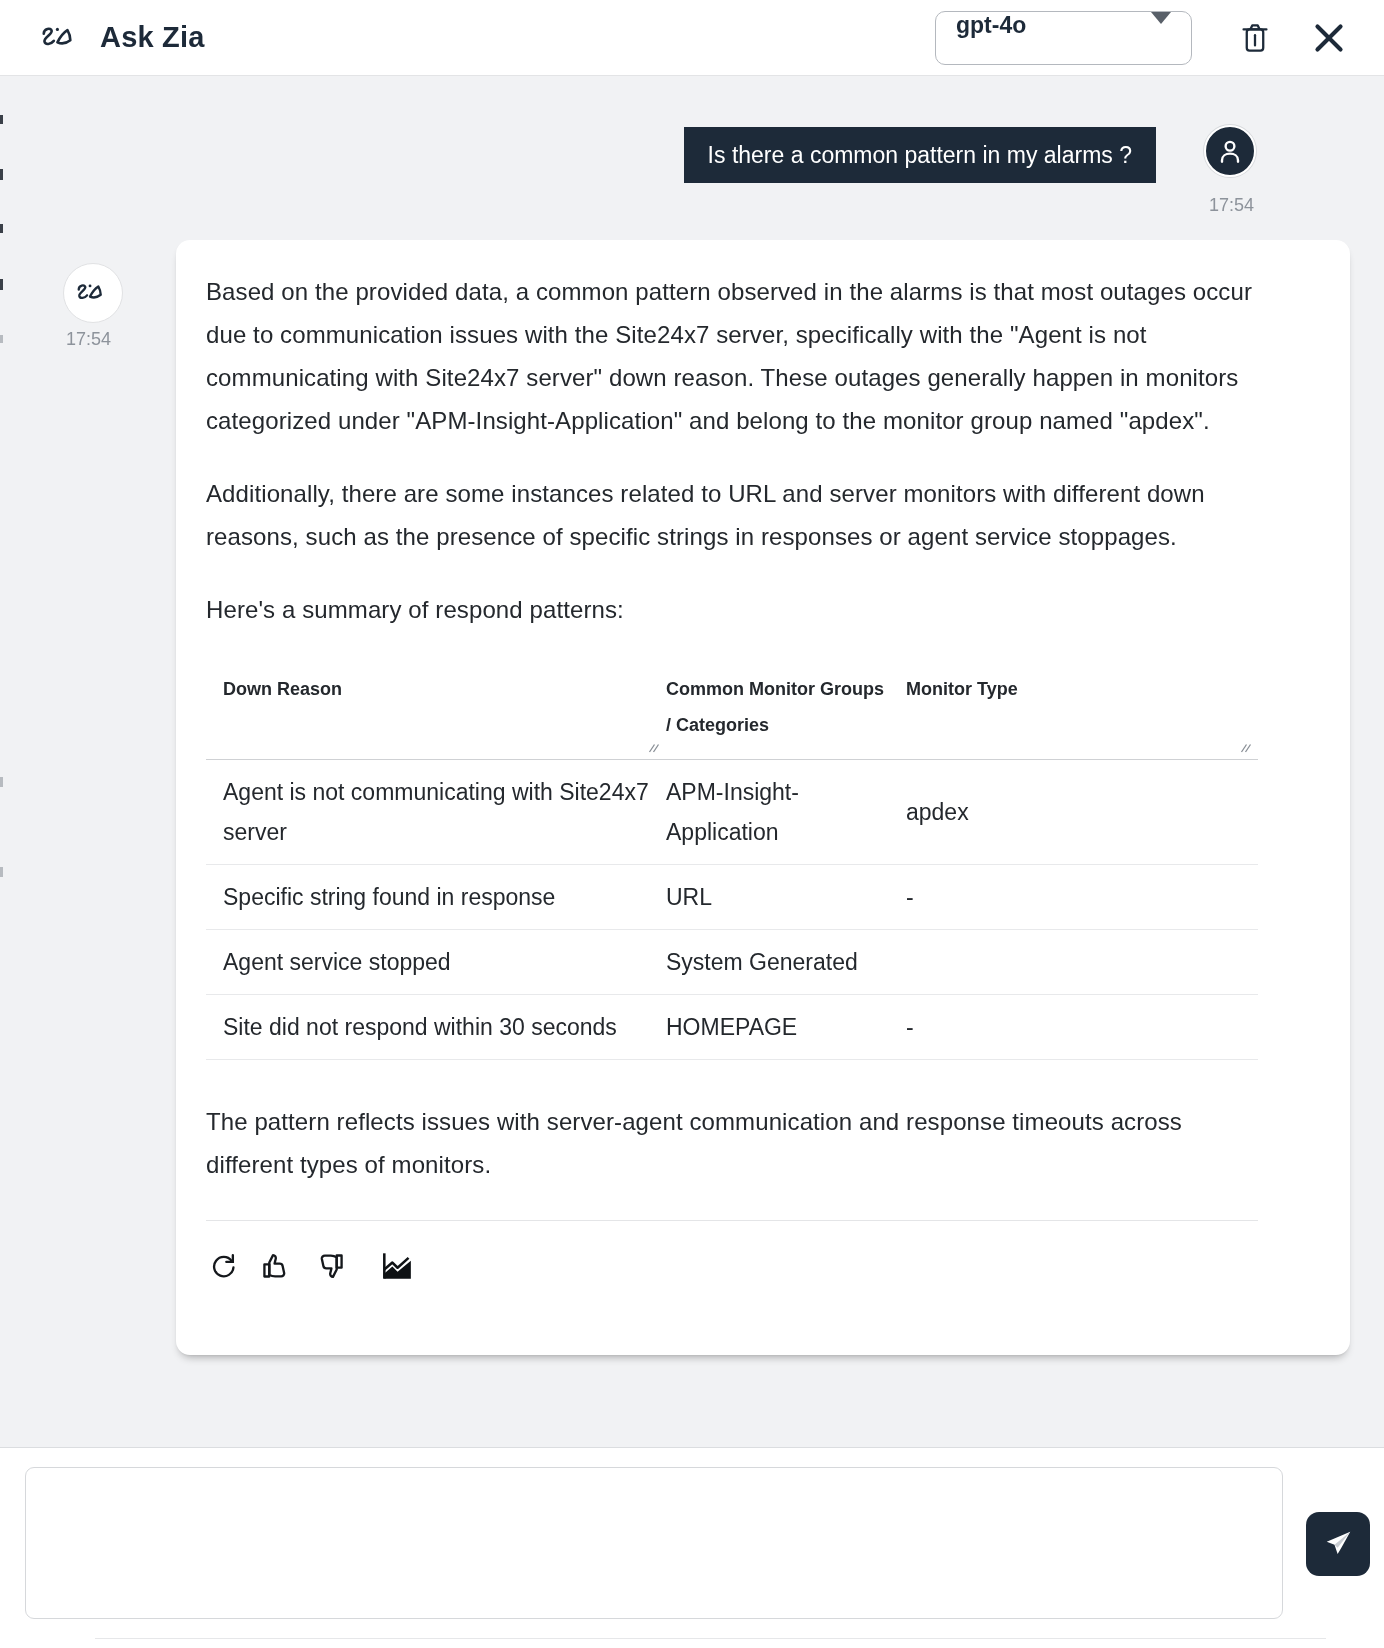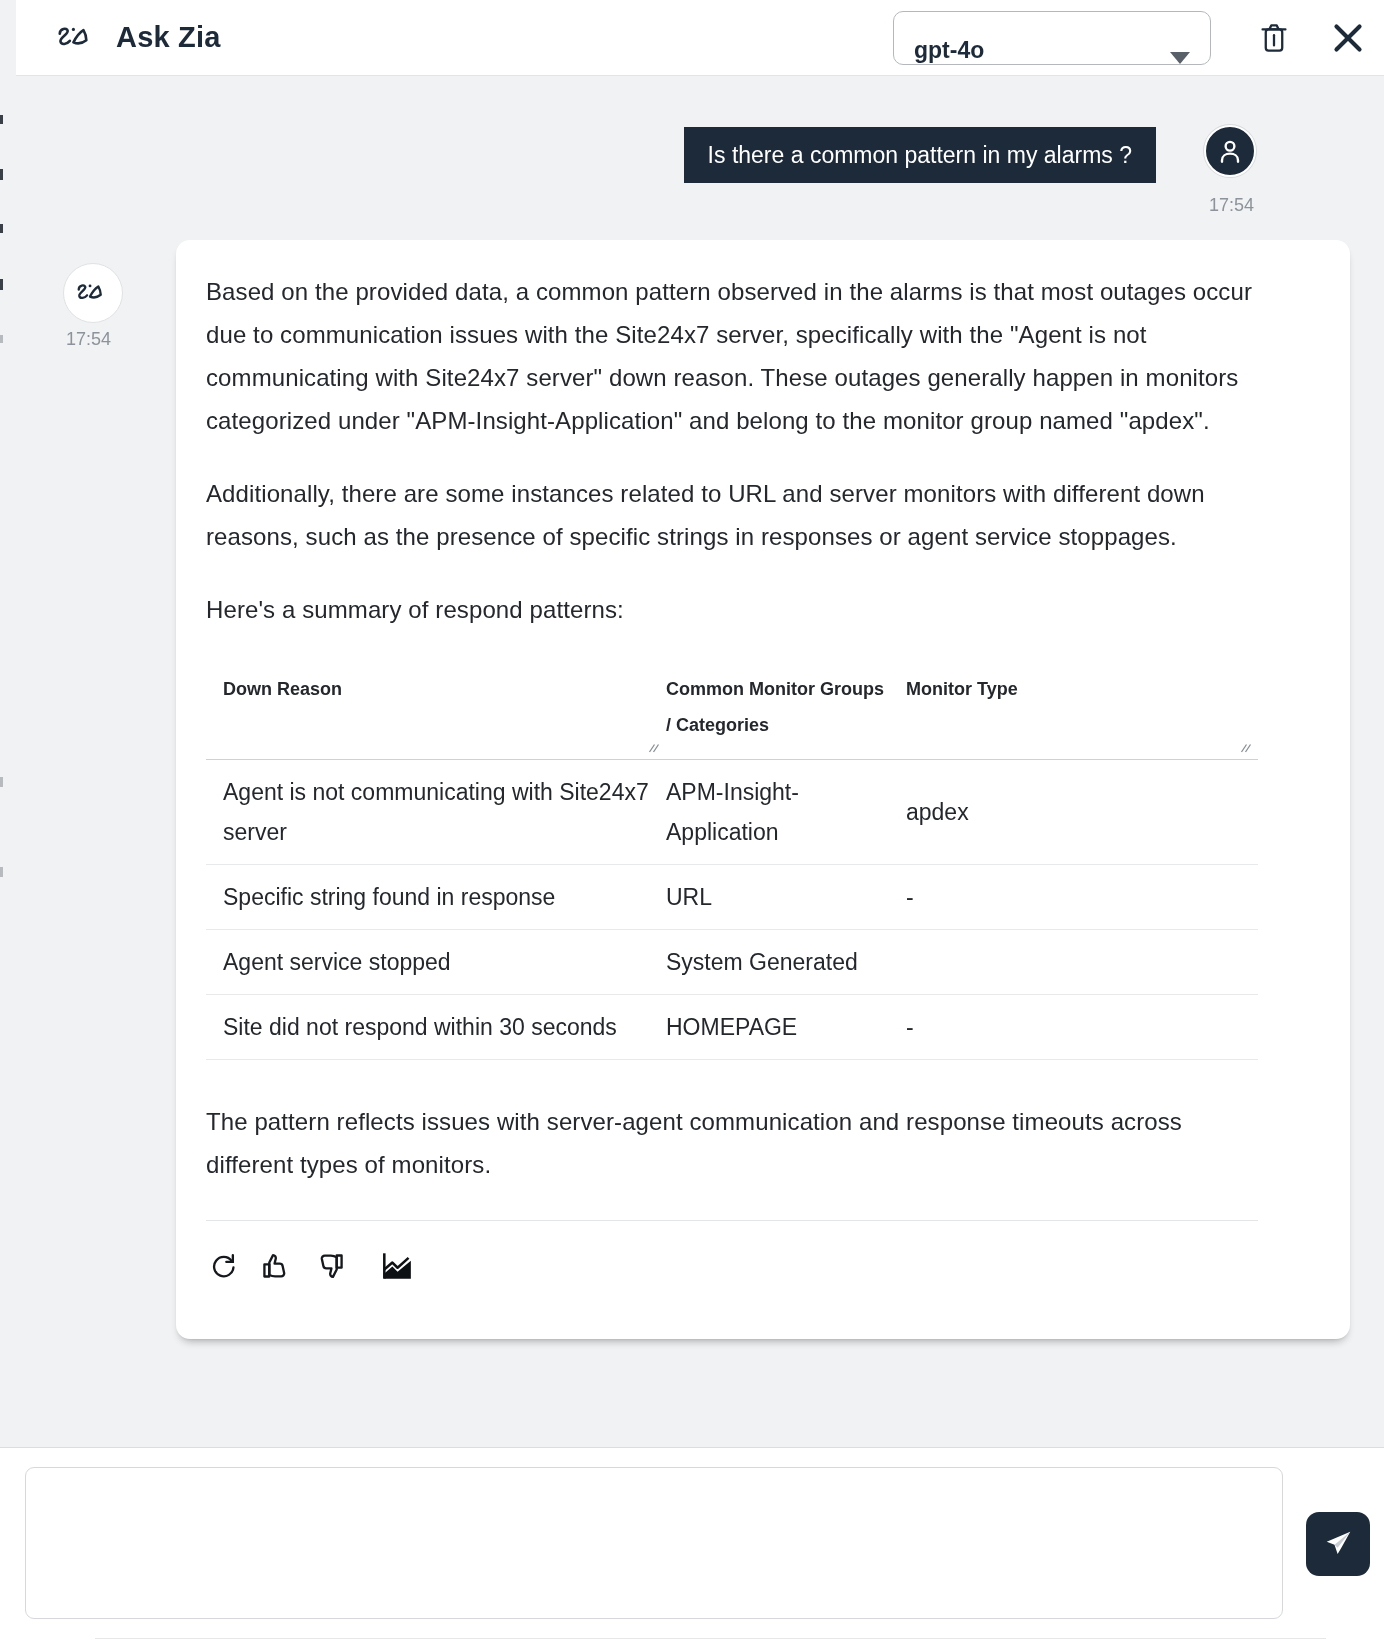--- a/index.html
+++ b/index.html
@@ -2,30 +2,30 @@
 <html><head>
 <meta charset="utf-8">
 <style>
   html,body{margin:0;padding:0;}
   body{
     width:1384px;height:1648px;position:relative;overflow:hidden;
     background:#f1f2f4;font-family:"Liberation Sans",sans-serif;color:#24282d;
   }
   
   .header{
-    position:absolute;top:0;left:16px;right:0;height:76px;background:#fff;
+    position:absolute;top:0;left:0;right:0;height:76px;background:#fff;
     border-bottom:1px solid #e3e4e6;display:flex;align-items:center;
-    padding:0 19px 0 38px;box-sizing:border-box;z-index:6;
+    padding:0 38px 0 38px;box-sizing:border-box;z-index:6;
   }
   .logo-wrap{display:flex;align-items:center;}
   .app-title{font-size:29px;font-weight:bold;color:#1d2a39;margin-left:16px;letter-spacing:.2px;}
   .hspacer{flex:1;}
   .model-select{
-    width:318px;height:54px;border:1.5px solid #b4b8be;border-radius:10px;background:#fff;
-    display:flex;align-items:flex-end;padding:0 20px;box-sizing:border-box;margin-right:48px;cursor:pointer;
+    width:257px;height:54px;border:1.5px solid #b4b8be;border-radius:10px;background:#fff;
+    display:flex;align-items:flex-start;padding:0 20px;box-sizing:border-box;margin-right:48px;cursor:pointer;
   }
   .model-value{font-size:23px;font-weight:bold;color:#1d2a39;flex:1;}
   .caret{width:0;height:0;border-left:10px solid transparent;border-right:10px solid transparent;border-top:12px solid #596069;}
   .icon-btn{background:none;border:none;padding:0;margin:0;cursor:pointer;display:flex;align-items:center;}
   .trash-btn{margin-right:42px;}
   
   .chat{position:absolute;top:77px;left:0;right:0;bottom:200px;}
   .edge-mark{position:absolute;left:0;width:3px;background:#3a4048;z-index:4;}
   .edge-mark.light{background:#b7bbc0;}
   .user-bubble{
@@ -40,21 +40,21 @@
   .user-time{position:absolute;top:118px;right:130px;font-size:18px;color:#8d939b;}
   .zia-avatar{
     position:absolute;top:186px;left:63px;width:60px;height:60px;border-radius:50%;background:#fff;
     border:1px solid #e1e2e4;display:flex;align-items:center;justify-content:center;box-sizing:border-box;
   }
   .zia-time{position:absolute;top:252px;left:66px;font-size:18px;color:#8d939b;}
   
   .card{
     position:absolute;top:163px;left:176px;width:1174px;background:#fff;border-radius:14px;
     box-shadow:0 6px 9px -4px rgba(0,0,0,.30), 0 1px 2px rgba(0,0,0,.04);
-    box-sizing:border-box;padding:30px 84px 56px 30px;
+    box-sizing:border-box;padding:30px 84px 72px 30px;
   }
   .card p{font-size:24px;line-height:43px;margin:0 0 30px 0;color:#24282d;letter-spacing:.1px;max-width:1060px;}
   .card p.closing{margin:40px 0 8px 0;}
   
   .tbl{width:1052px;margin-top:4px;}
   .tbl-head,.tbl-row{display:grid;grid-template-columns:460px 240px 352px;}
   .tbl-head{border-bottom:1px solid #cfd1d4;}
   .tbl-head .cell{font-weight:bold;font-size:18px;line-height:36px;padding:10px 14px 16px 0;position:relative;}
   .tbl-row{border-bottom:1px solid #e8e9eb;align-items:center;}
   .tbl-row .cell{font-size:23px;line-height:40px;padding:12px 14px 12px 0;}

